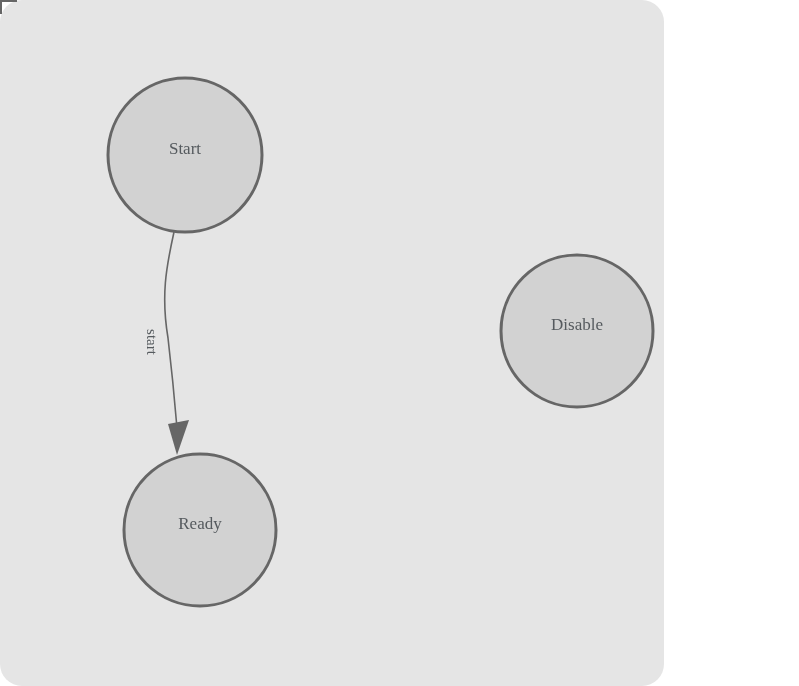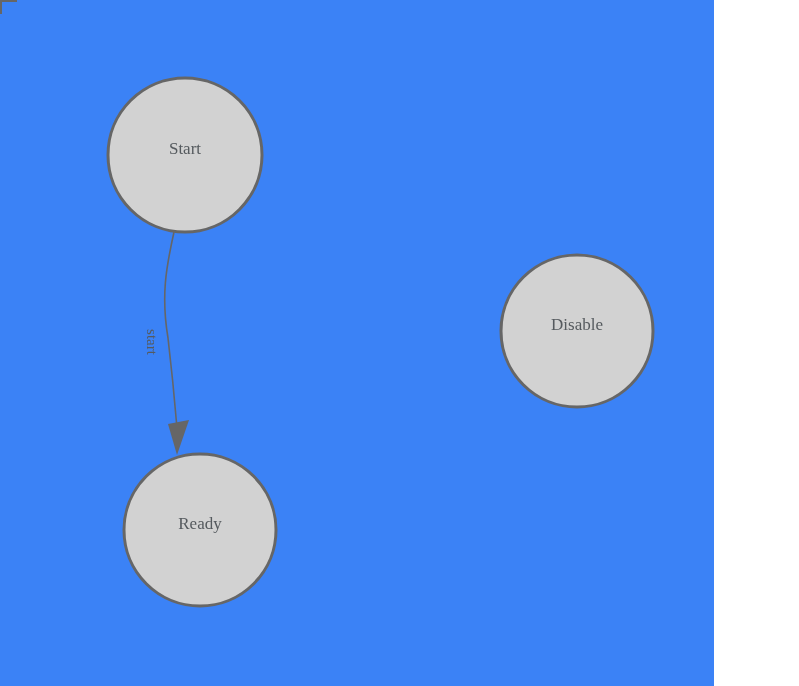--- a/index.html
+++ b/index.html
@@ -9,23 +9,24 @@
     background: #ffffff;
   }
   body {
     width: 799px;
     height: 686px;
     overflow: hidden;
     font-family: "Liberation Serif", "DejaVu Serif", serif;
   }
   #canvas {
     position: relative;
-    width: 714px;
+    width: 664px;
     height: 686px;
-    background: #3b82f6;
+    background: #e5e5e5;
+    border-radius: 22px;
   }
   #diagram-svg {
     position: absolute;
     top: 0;
     left: 0;
     width: 799px;
     height: 686px;
     display: block;
   }
   .node-circle {

